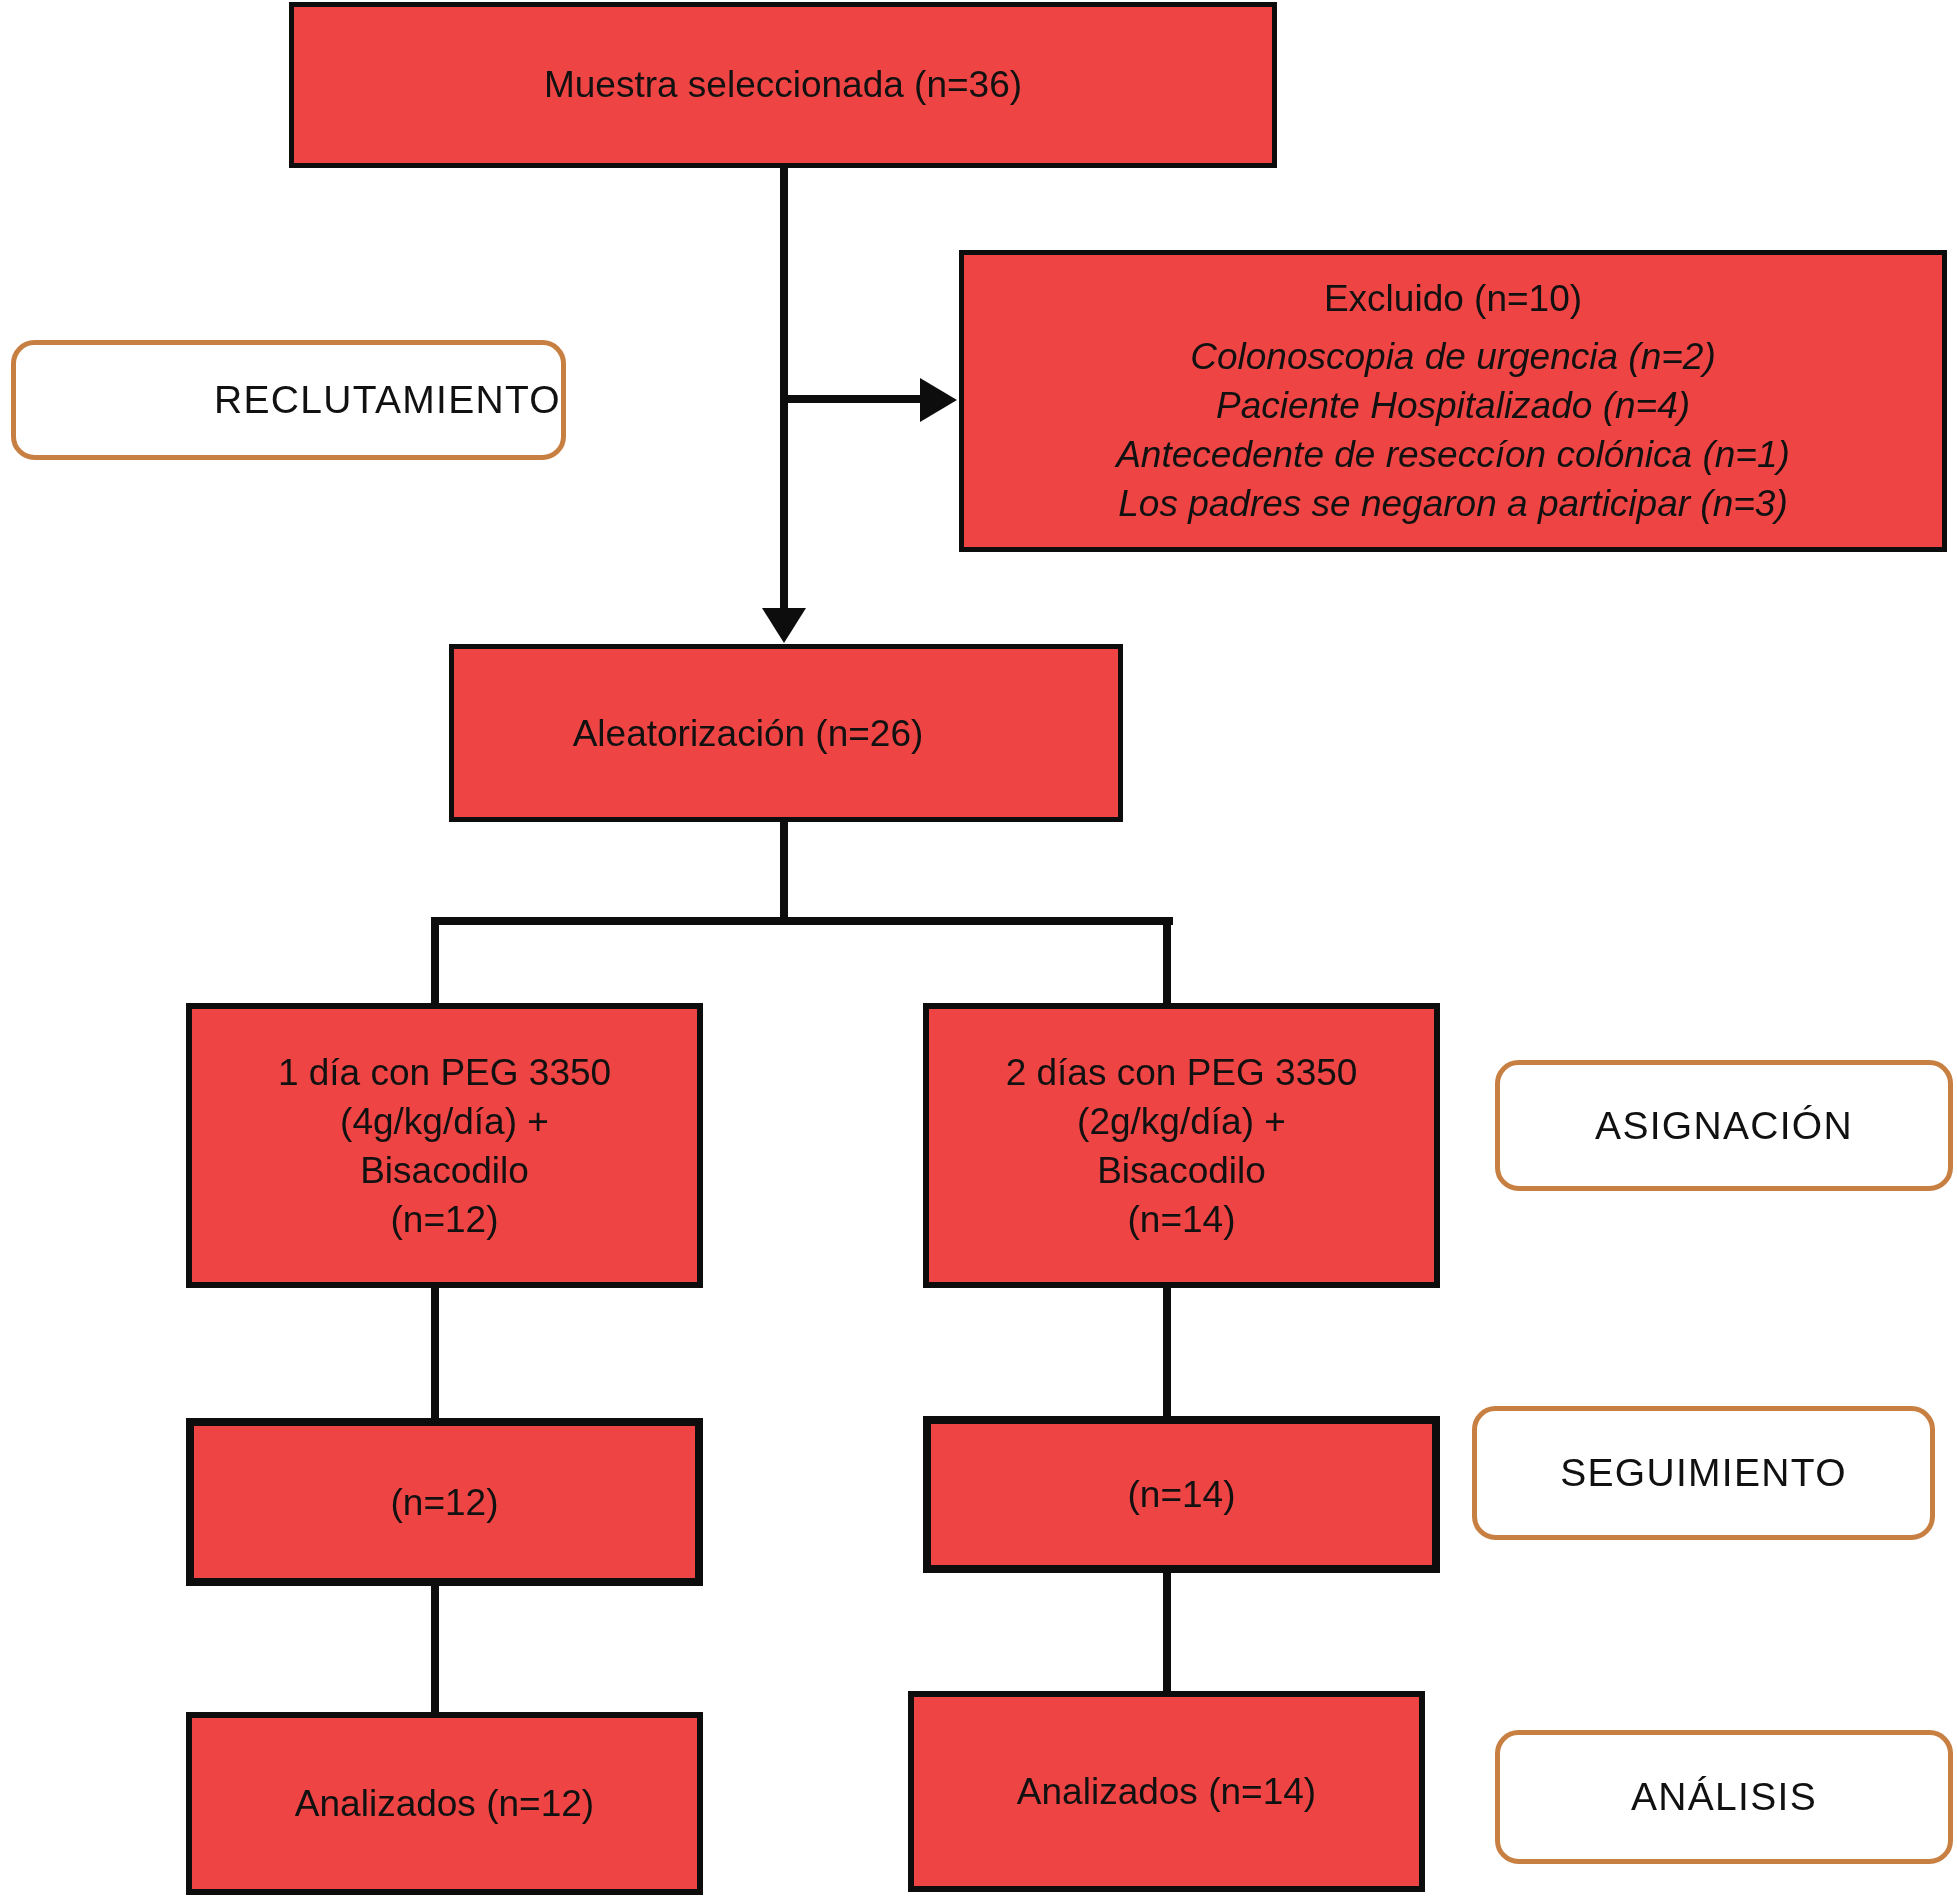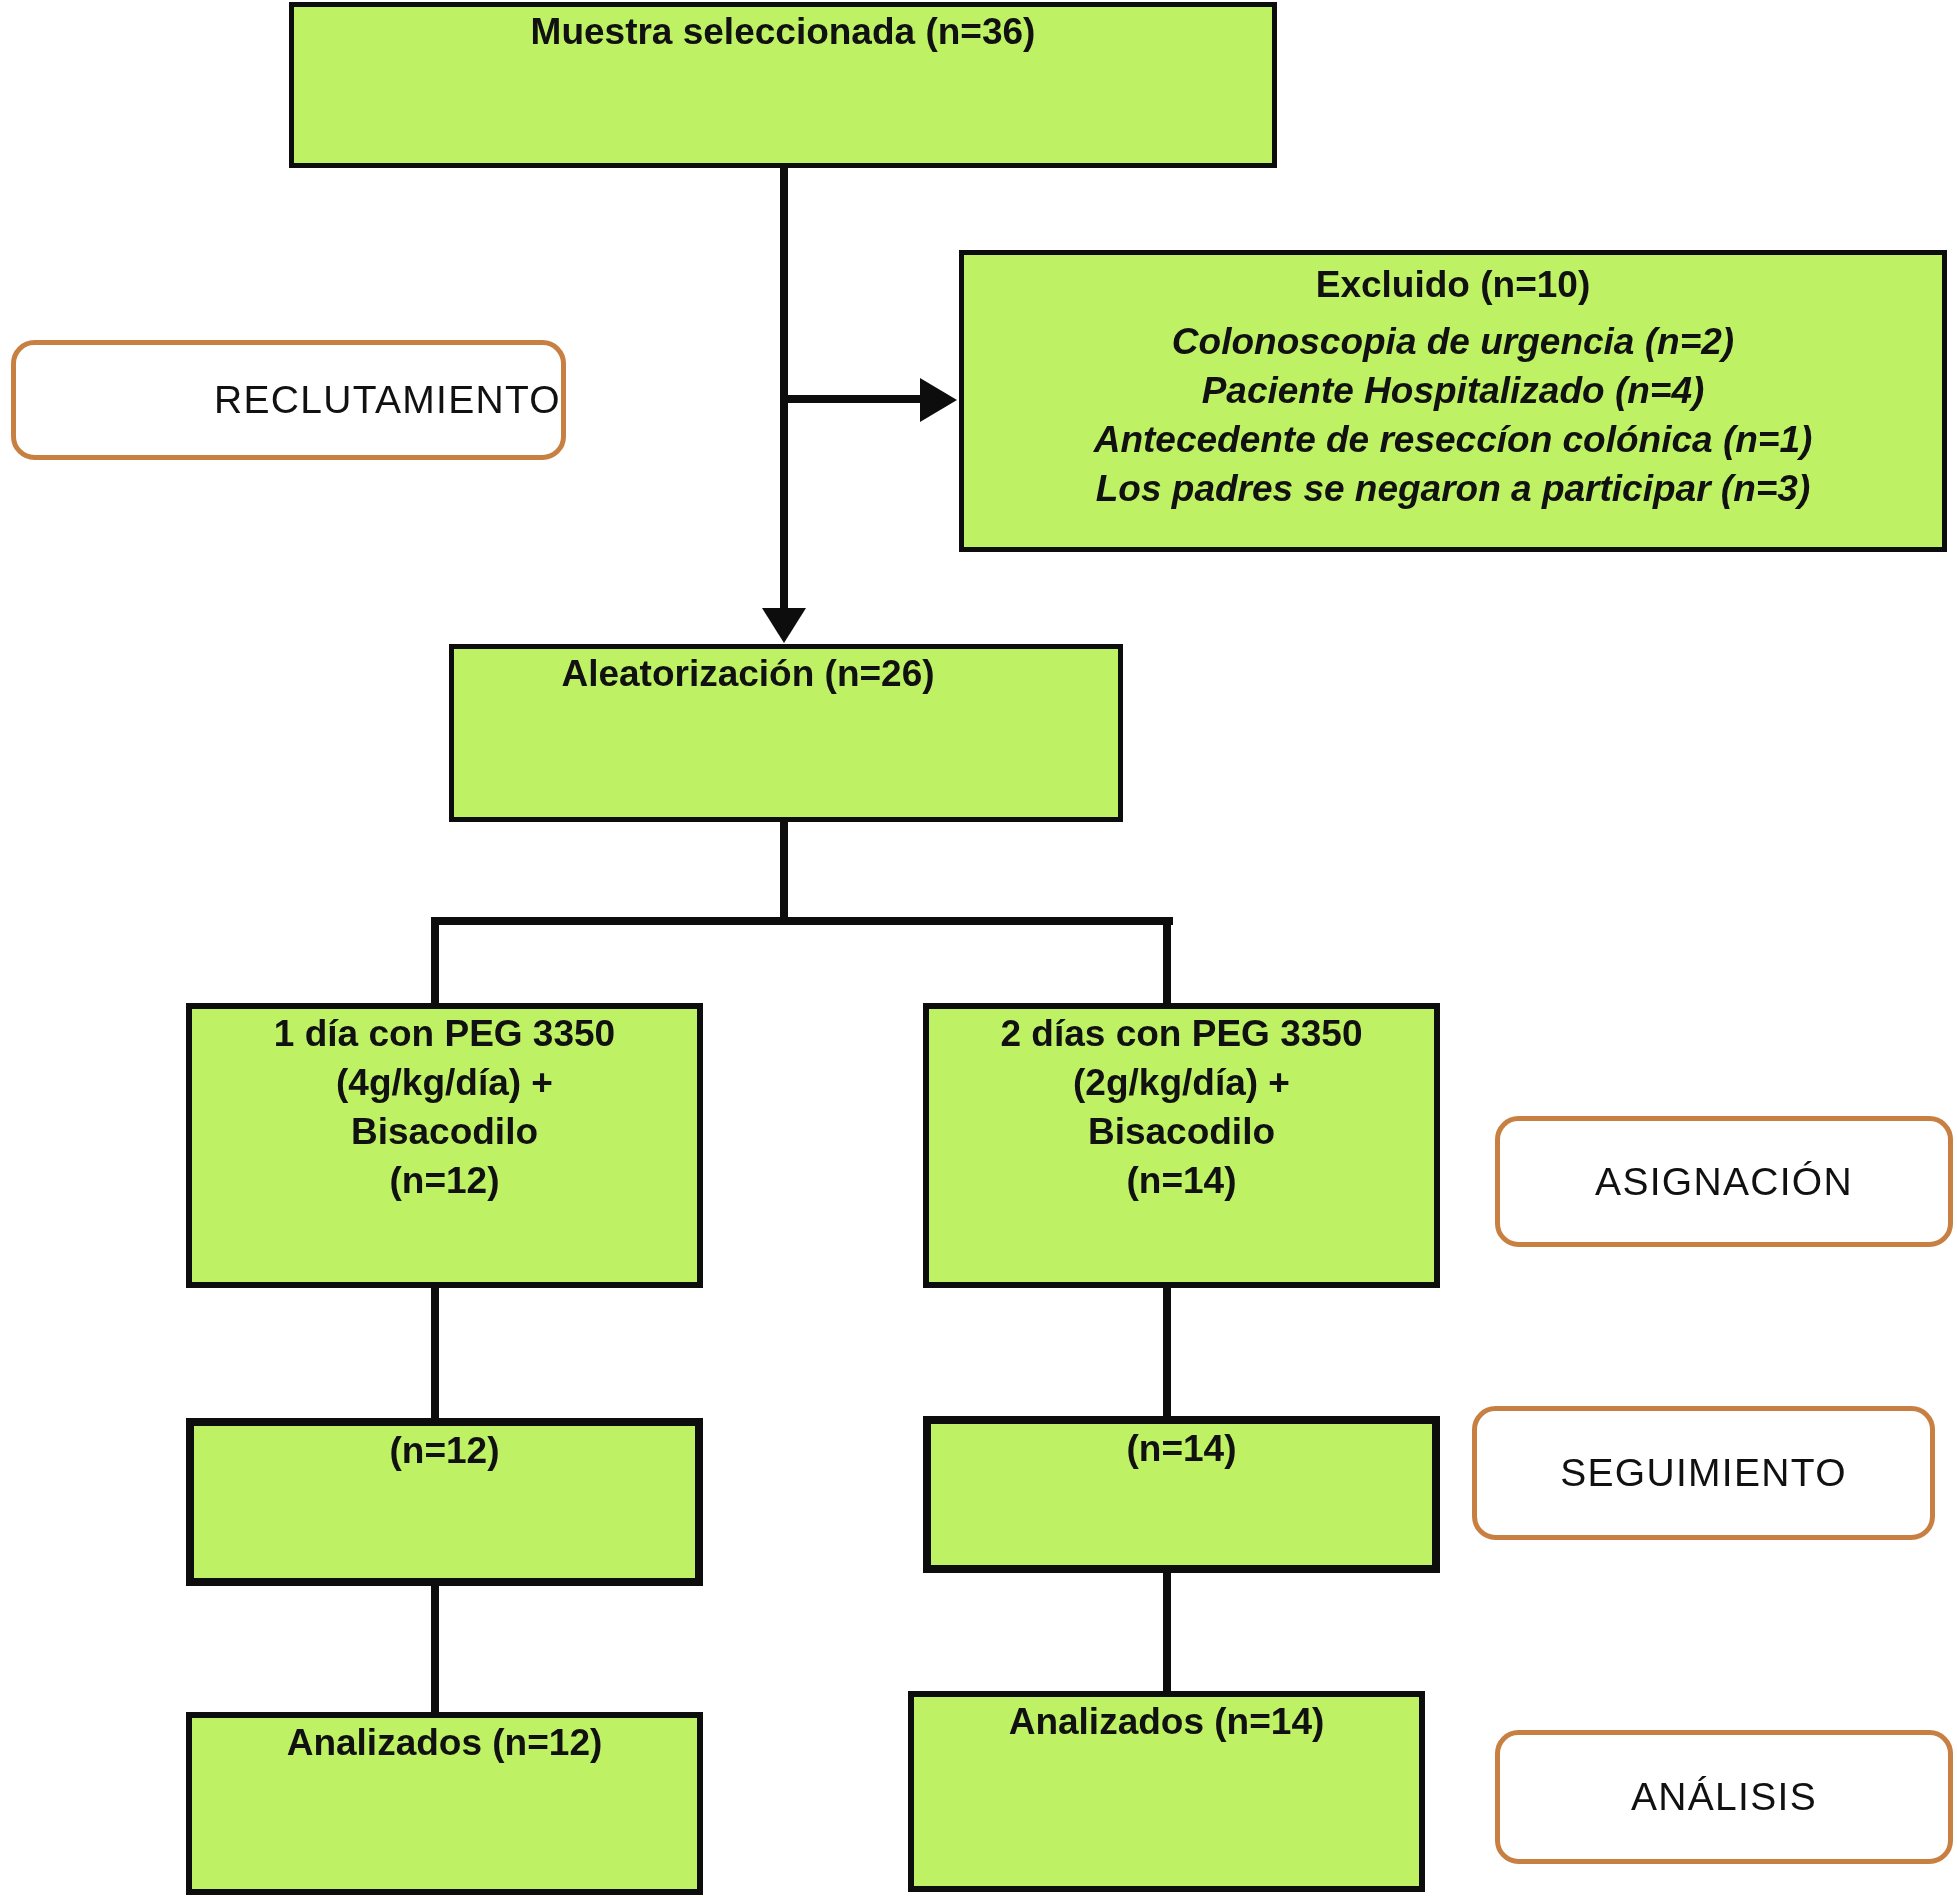--- a/index.html
+++ b/index.html
@@ -6,30 +6,30 @@
   #canvas{
     position:relative;
     width:1958px;height:1898px;
     background:#ffffff;
     font-family:"Liberation Sans", sans-serif;
     color:#111111;
     overflow:hidden;
   }
   .box{
     position:absolute;
-    background:#bef264;
+    background:#ef4444;
     border:5.9px solid #0d0d0d;
     box-sizing:border-box;
     display:flex;
     flex-direction:column;
     align-items:center;
+    justify-content:center;
     text-align:center;
     font-size:37px;
     line-height:49px;
-    font-weight:bold;
   }
   .stage{
     position:absolute;
     background:#ffffff;
     border:5.9px solid var(--stage-border,#c87f42);
     border-radius:23.5px;
     box-sizing:border-box;
     display:flex;
     align-items:center;
     justify-content:center;
@@ -57,21 +57,21 @@
   }
   .excl-title{margin-bottom:8.4px;}
   .excl-reason{font-style:italic;}
   
   #box-muestra{left:289px;top:1.7px;width:988px;height:166px;}
   #box-excluido{left:959px;top:250px;width:988px;height:302px;padding:5px 8.4px;}
   #box-reclutamiento{left:11px;top:340px;width:555px;height:120px;justify-content:flex-end;}
   #box-aleatorizacion{left:449px;top:644px;width:674px;height:178px;padding-right:84px;padding-left:8px;}
   #box-arm1{left:186px;top:1003px;width:517px;height:285px;border-width:6.7px;}
   #box-arm2{left:923px;top:1003px;width:517px;height:285px;border-width:6.7px;}
-  #box-asignacion{left:1495px;top:1116px;width:458px;height:131px;}
+  #box-asignacion{left:1495px;top:1060px;width:458px;height:131px;}
   #box-n12{left:186px;top:1418px;width:517px;height:168px;border-width:8.4px;}
   #box-n14{left:923px;top:1416px;width:517px;height:157px;border-width:8.4px;}
   #box-seguimiento{left:1472px;top:1406px;width:463px;height:134px;}
   #box-analizados1{left:186px;top:1712px;width:517px;height:183px;border-width:6.7px;}
   #box-analizados2{left:908px;top:1691px;width:517px;height:201px;border-width:6.7px;}
   #box-analisis{left:1495px;top:1730px;width:458px;height:134px;}
 
   #conn-top-v{left:780px;top:168px;width:8.4px;height:443px;}
   #conn-top-arrow{left:762px;top:608px;}
   #conn-excl-h{left:785px;top:395px;width:138px;height:8.4px;}

